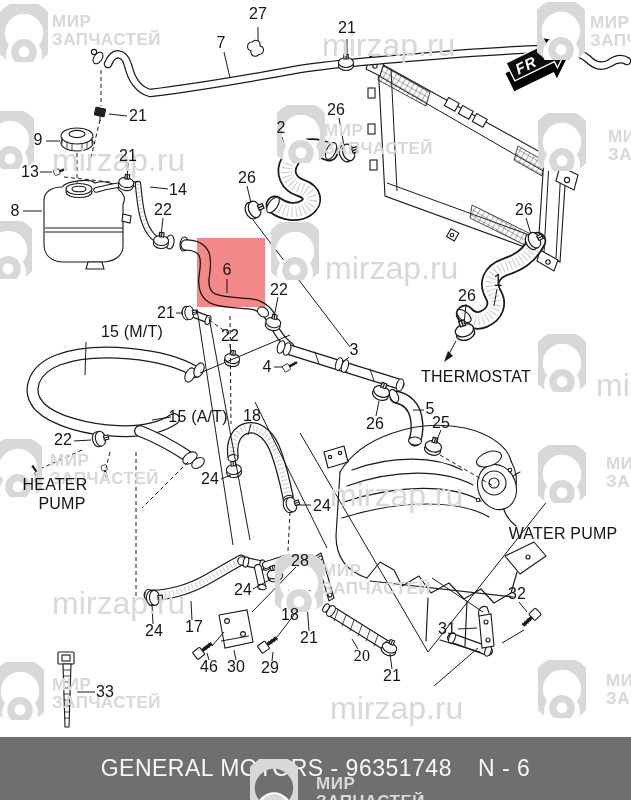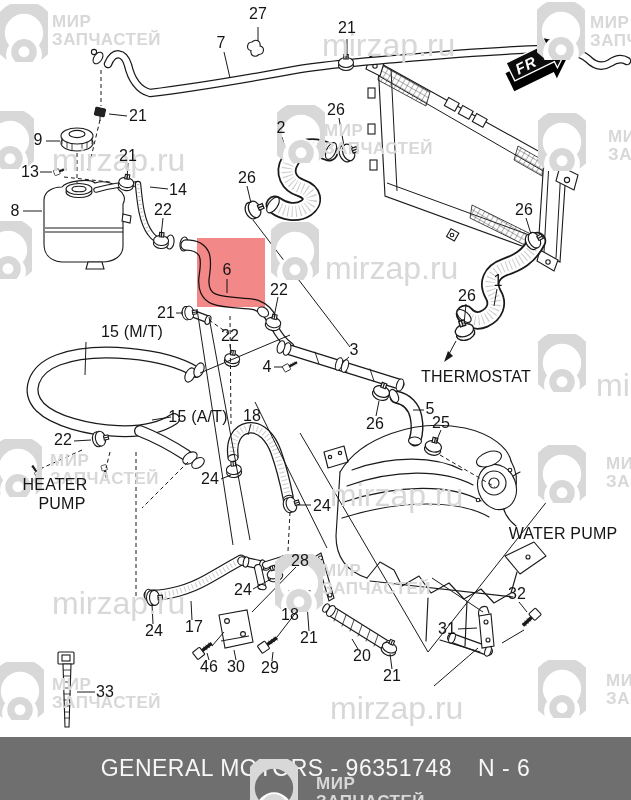--- a/index.html
+++ b/index.html
@@ -636,21 +636,21 @@
       <div class="part-label" style="left: 210px; top: 479px;">24</div>
       <div class="part-label" style="left: 322px; top: 506px;">24</div>
       <div class="part-label" style="left: 375px; top: 424px;">26</div>
       <div class="part-label" style="left: 430px; top: 409px;">5</div>
       <div class="part-label" style="left: 441px; top: 423px;">25</div>
       <div class="part-label" style="left: 563px; top: 534px;">WATER PUMP</div>
       <div class="part-label" style="left: 300px; top: 561px;">28</div>
       <div class="part-label" style="left: 243px; top: 590px;">24</div>
       <div class="part-label" style="left: 290px; top: 615px;">18</div>
       <div class="part-label" style="left: 309px; top: 638px;">21</div>
-      <div class="part-label" style="left: 362px; top: 656px;">20</div>
+      <div class="part-label" style="left: 362px; top: 656px; font-family: Liberation Serif, serif;">20</div>
       <div class="part-label" style="left: 392px; top: 676px;">21</div>
       <div class="part-label" style="left: 270px; top: 668px;">29</div>
       <div class="part-label" style="left: 236px; top: 667px; text-align: center;">30</div>
       <div class="part-label" style="left: 209px; top: 667px;">46</div>
       <div class="part-label" style="left: 194px; top: 627px;">17</div>
       <div class="part-label" style="left: 154px; top: 631px;">24</div>
       <div class="part-label" style="left: 105px; top: 692px;">33</div>
       <div class="part-label" style="left: 447px; top: 629px;">31</div>
       <div class="part-label" style="left: 517px; top: 594px;">32</div>
     </div>

